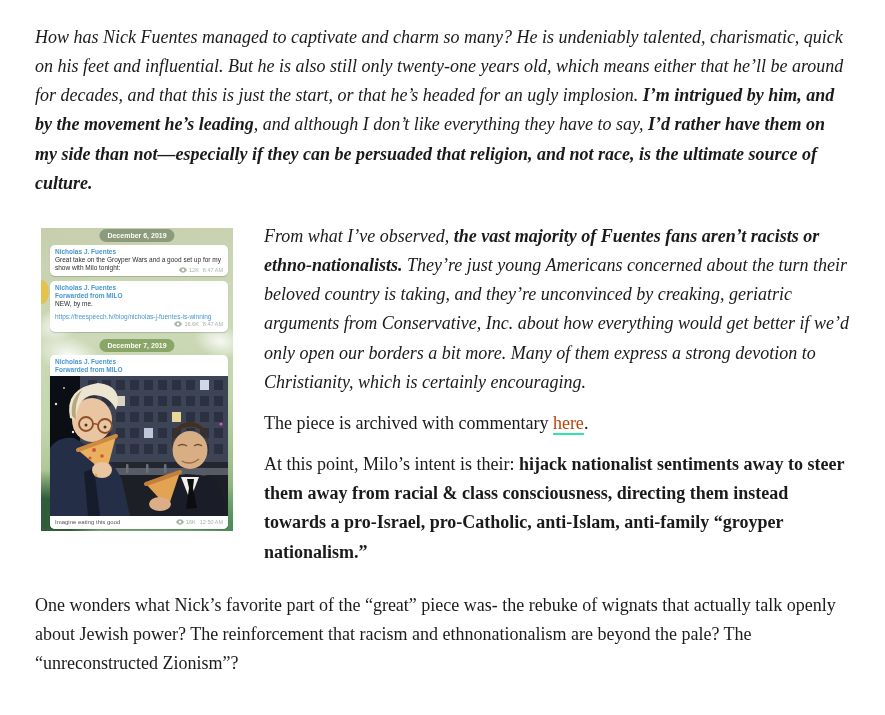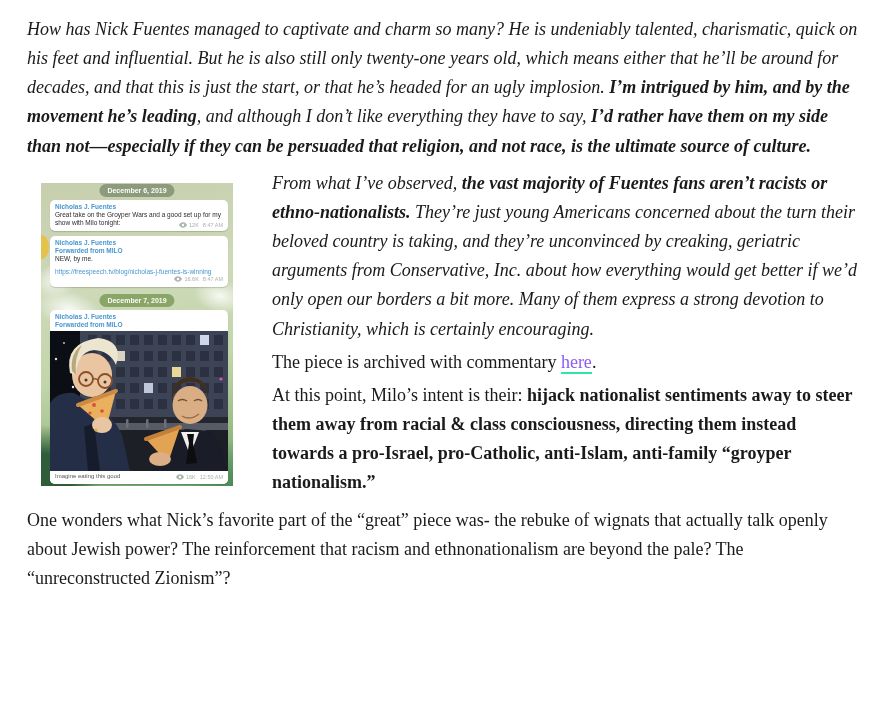--- a/index.html
+++ b/index.html
@@ -8,31 +8,31 @@
     width:885px;height:715px;
     box-sizing:border-box;
     padding:11px 23px 0 23px;
     background:#ffffff;
     font-family:"Liberation Serif","DejaVu Serif",serif;
     color:#1a1a1a;
     font-size:18px;
     line-height:1.62;
     overflow:hidden;
   }
-  p.para{margin:4px;}
+  p.para{margin:12px;}
   .it{font-style:italic;}
   b,strong{font-weight:bold;}
   .p-intro{margin-bottom:7px;}
-  .media-row{display:flex;align-items:flex-start;gap:16px;}
+  .media-row{display:flex;align-items:flex-start;}
   .col{flex:1;margin-left:19px;min-width:0;}
   .p-observed{margin-bottom:21px;}
   .p-archived{margin-bottom:21px;}
   .p-described{margin-top:4px;margin-bottom:16px;}
   a.green-link{
-    color:#8b5cf6;text-decoration:none;
+    color:#c2410c;text-decoration:none;
     border-bottom:2px solid #2ee6a8;
     cursor:pointer;
     text-align:center;
   }
 
   
   .tg{
     position:relative;flex-shrink:0;
     width:192px;height:303px;
     margin:18px 0 0 18px;

